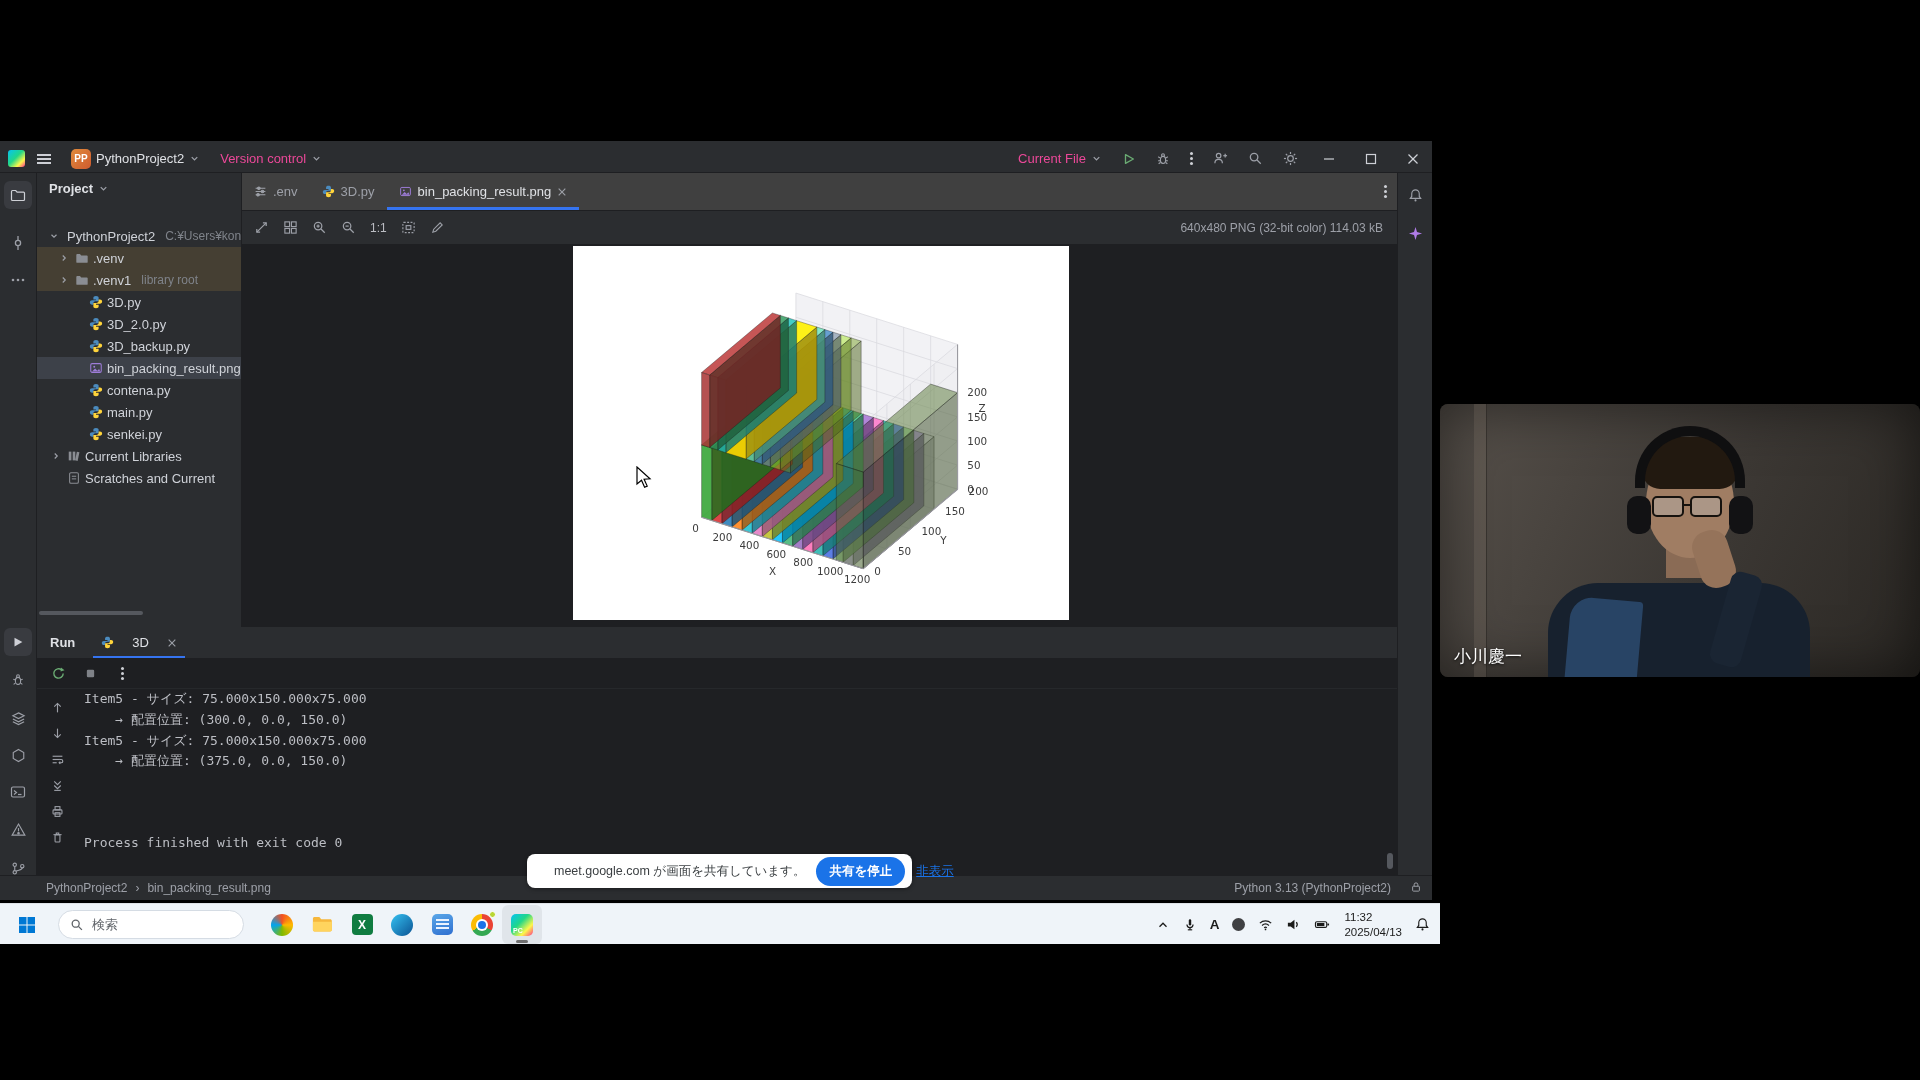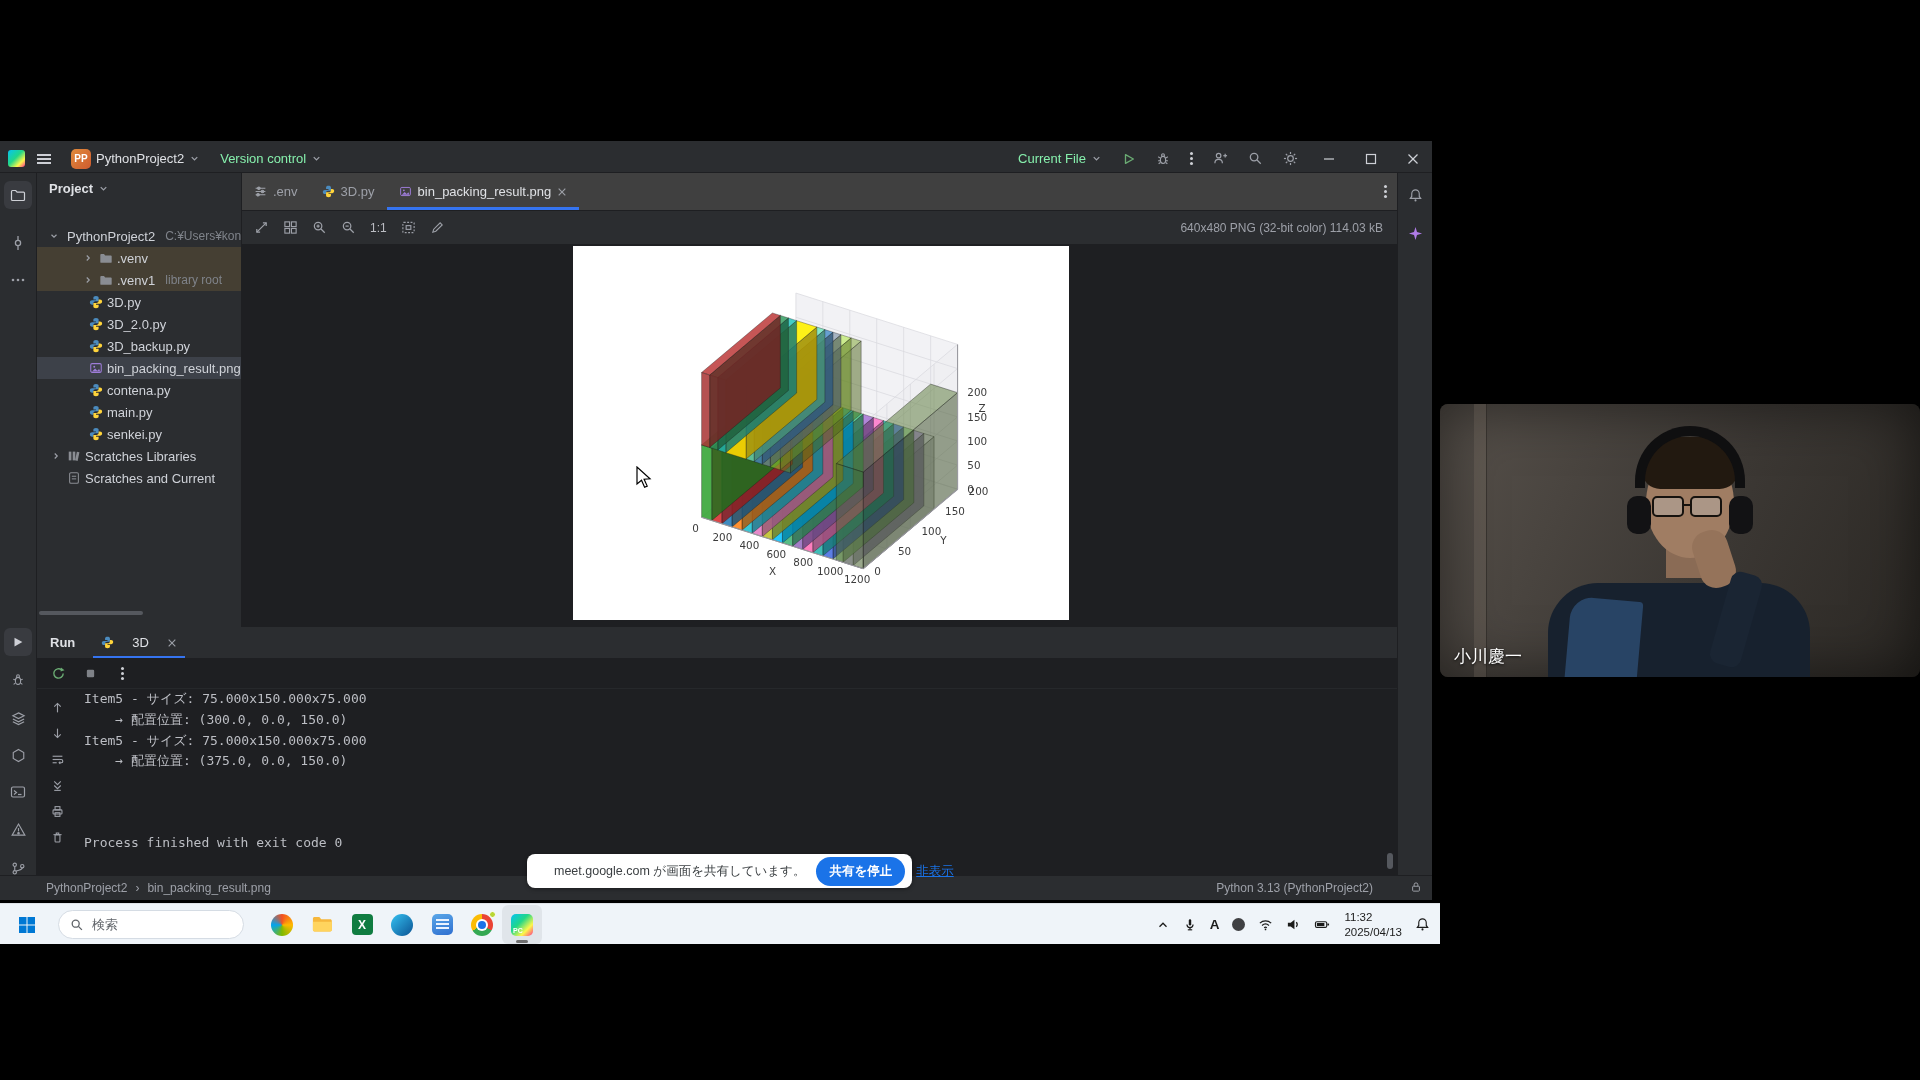--- a/index.html
+++ b/index.html
@@ -4,41 +4,41 @@
 <style>
 *{margin:0;padding:0;box-sizing:border-box}
 html,body{width:1920px;height:1080px;background:#000;overflow:hidden;font-family:"Liberation Sans",sans-serif}
 body{position:relative}
 
 .win{position:absolute;left:0;top:141px;width:1432px;height:759px;background:#2b2d30;color:#dfe1e5;font-size:13px}
 .tbar{position:absolute;left:0;top:0;width:100%;height:32px;display:flex;align-items:center;padding:4px 0 0 8px;border-bottom:1px solid #1e1f22}
 .tl,.tr{display:flex;align-items:center;gap:4px}
 .tr{margin-left:auto}
 .tbtn{display:flex;align-items:center;gap:5px;padding:3px 8px;border-radius:5px;color:#dfe1e5;cursor:default}
-.tbtn.dim span{color:#86efac}
+.tbtn.dim span{color:#ec4899}
 .wbtn{width:38px;height:32px;display:flex;align-items:center;justify-content:center}
 .logo{width:17px;height:17px;border-radius:3px;background:linear-gradient(135deg,#07c3f2,#21d789 45%,#fcf84a 75%,#ff318c);display:inline-block}
 .ppbadge{width:20px;height:20px;border-radius:5px;background:linear-gradient(135deg,#e08b3c,#cf5b2e);color:#fff;font-size:10px;font-weight:bold;display:flex;align-items:center;justify-content:center}
 .burger{width:14px;height:2px;background:#ced0d6;box-shadow:0 -4px 0 #ced0d6,0 4px 0 #ced0d6;display:inline-block}
 .dots{width:3px;height:3px;border-radius:50%;background:#ced0d6;box-shadow:0 -5px 0 #ced0d6,0 5px 0 #ced0d6;display:inline-block}
 .stripe{position:absolute;top:32px;bottom:25px;width:37px;background:#2b2d30}
 .stripe.l{left:0;border-right:1px solid #1e1f22}
 .stripe.r{right:0;width:35px;border-left:1px solid #1e1f22}
 .stico{position:absolute;left:4px;width:28px;height:28px;display:flex;align-items:center;justify-content:center;border-radius:6px;color:#9da0a8}
 .stico.on{background:#393b40}
 .stripe.r .stico{left:3px}
 
 .projp{position:absolute;left:37px;top:32px;width:205px;height:454px;background:#2b2d30;border-right:1px solid #1e1f22;overflow:hidden}
 .projh{height:30px;display:flex;align-items:center;gap:5px;padding-left:12px;font-weight:bold;color:#dfe1e5}
 .tree{padding-top:22px}
 .trow{height:22px;display:flex;align-items:center;gap:4px;white-space:nowrap;color:#cfd2d8}
 .trow .sfx{color:#7f838a;padding-left:6px;font-size:12px}
 .trow.sel{background:#3d4149}
 .trow.venv{background:rgba(187,150,68,.18)}
-.d0{padding-left:12px}.d1{padding-left:44px}.d1f{padding-left:52px}
+.d0{padding-left:12px}.d1{padding-left:20px}.d1f{padding-left:52px}
 .chevspot{width:14px;display:flex;justify-content:center}
 .projsb{position:absolute;left:2px;top:438px;width:104px;height:4px;border-radius:2px;background:#55585e}
 
 .tabs{position:absolute;left:242px;top:32px;width:1155px;height:38px;background:#404040;border-bottom:1px solid #1e1f22;display:flex;align-items:stretch}
 .tab{display:flex;align-items:center;gap:6px;padding:0 12px;color:#9da0a8;position:relative}
 .tab.active{color:#dfe1e5;box-shadow:inset 0 -3px 0 #3574f0}
 .tabmore{margin-left:auto;display:flex;align-items:center;padding-right:10px}
 .imtb{position:absolute;left:242px;top:70px;width:1155px;height:34px;background:#2b2d30;border-bottom:1px solid #1e1f22;display:flex;align-items:center;gap:14px;padding-left:12px}
 .imtb .info{margin-left:auto;padding-right:14px;color:#9da0a8;font-size:12px}
 .zoomlbl{color:#bcbec4;font-size:12px}
@@ -52,21 +52,21 @@
 .rtab{display:flex;align-items:center;gap:18px;padding:0 8px;color:#dfe1e5;box-shadow:inset 0 -2px 0 #3574f0}
 .runtb{height:30px;display:flex;align-items:center;gap:18px;padding-left:14px;border-bottom:1px solid #26282b}
 .rgut{position:absolute;left:0;top:62px;bottom:0;width:40px}
 .rgut .gico{position:absolute;left:10px;width:20px;height:20px;display:flex;align-items:center;justify-content:center;color:#9da0a8}
 .console{position:absolute;left:47px;top:63px;font-family:"DejaVu Sans Mono","Liberation Mono",monospace;font-size:13px;color:#bcbec4}
 .cline{height:20.75px;white-space:pre}
 .rsb{position:absolute;right:4px;top:226px;width:6px;height:16px;border-radius:3px;background:#55585e}
 
 .sbar{position:absolute;left:0;bottom:0;width:100%;height:25px;background:#2b2d30;border-top:1px solid #1e1f22;display:flex;align-items:center;font-size:12px;color:#9da0a8;padding:0 10px 0 46px}
 .sbar .crumbs{display:flex;align-items:center;gap:8px}
-.sbar .right{margin-left:auto;display:flex;gap:37px}
+.sbar .right{margin-left:auto;display:flex;gap:19px}
 
 .meetbar{position:absolute;left:527px;top:854px;width:385px;height:34px;background:#fff;border-radius:8px;box-shadow:0 1px 4px rgba(0,0,0,.4);display:flex;align-items:center;gap:11px;padding:0 12px;z-index:30}
 .drag6{width:3px;height:3px;border-radius:50%;background:#9aa0a6;box-shadow:0 6px 0 #9aa0a6,0 -6px 0 #9aa0a6,5px 0 0 #9aa0a6,5px 6px 0 #9aa0a6,5px -6px 0 #9aa0a6;margin-right:4px}
 .meetmsg{font-size:12.5px;color:#3c4043;white-space:nowrap}
 .meetstop{background:#1a73e8;color:#fff;border:none;border-radius:15px;padding:6px 13px;font-size:12.5px;font-weight:bold;white-space:nowrap}
 .meethide{color:#1a73e8;font-size:12.5px;text-decoration:underline;white-space:nowrap}
 
 .taskbar{position:absolute;left:0;top:903px;width:1440px;height:41px;background:#eff4f9;border-top:1px solid rgba(0,0,0,.07)}
 .startbtn{position:absolute;left:14px;top:8px;width:26px;height:26px;display:flex;align-items:center;justify-content:center;border-radius:5px}
 .srch{position:absolute;left:58px;top:6px;width:186px;height:29px;background:#fff;border:1px solid #d5dce4;border-radius:15px;display:flex;align-items:center;gap:8px;padding-left:11px;color:#5f6368;font-size:13px}
@@ -392,21 +392,21 @@
           <span class="chevspot">
               <svg width="10" height="10" viewBox="0 0 12 12">
                 <path d="M4.5 3l3 3-3 3" stroke="#9da0a8" fill="none" stroke-width="1.4"></path>
               </svg>
             </span>
           <svg width="14" height="14" viewBox="0 0 16 16" fill="#8a8d93">
               <rect x="2" y="3" width="3" height="10"></rect>
               <rect x="6.5" y="3" width="3" height="10"></rect>
               <rect x="10.2" y="3.4" width="3" height="10" transform="rotate(12 11.7 8.4)"></rect>
             </svg>
-          <span>Scratches Libraries</span>
+          <span>Current Libraries</span>
         </div>
         <div class="trow d0">
           <span class="chevspot"></span>
           <svg width="14" height="14" viewBox="0 0 16 16" stroke="#8a8d93" fill="none" stroke-width="1.2">
               <rect x="3" y="2" width="10" height="12" rx="1.5"></rect>
               <line x1="5.5" y1="6" x2="10.5" y2="6"></line>
               <line x1="5.5" y1="9" x2="10.5" y2="9"></line>
             </svg>
           <span>Scratches and Current</span>
         </div>

